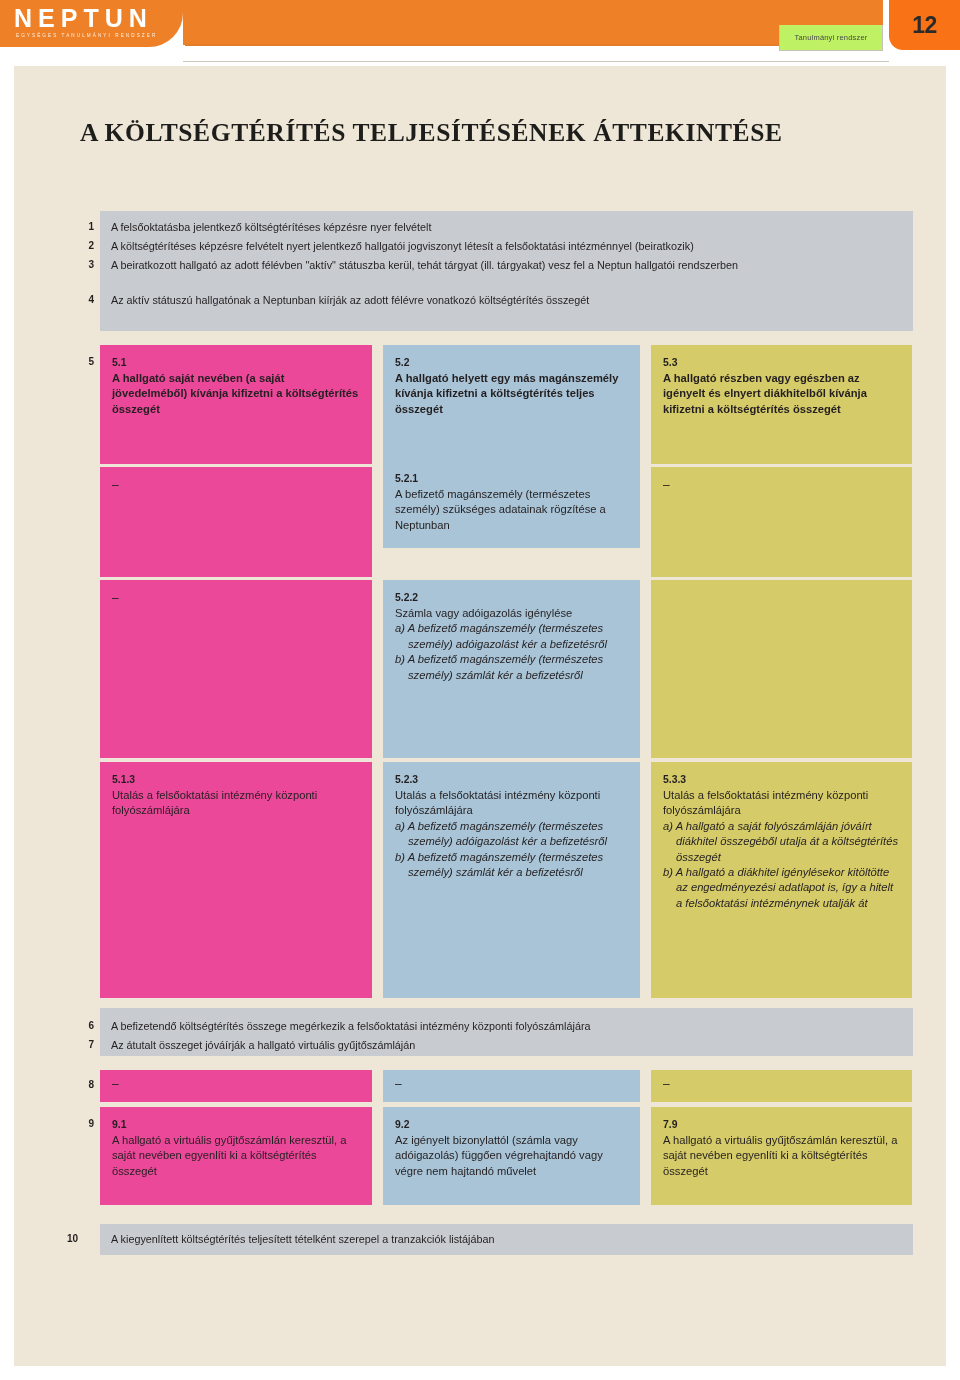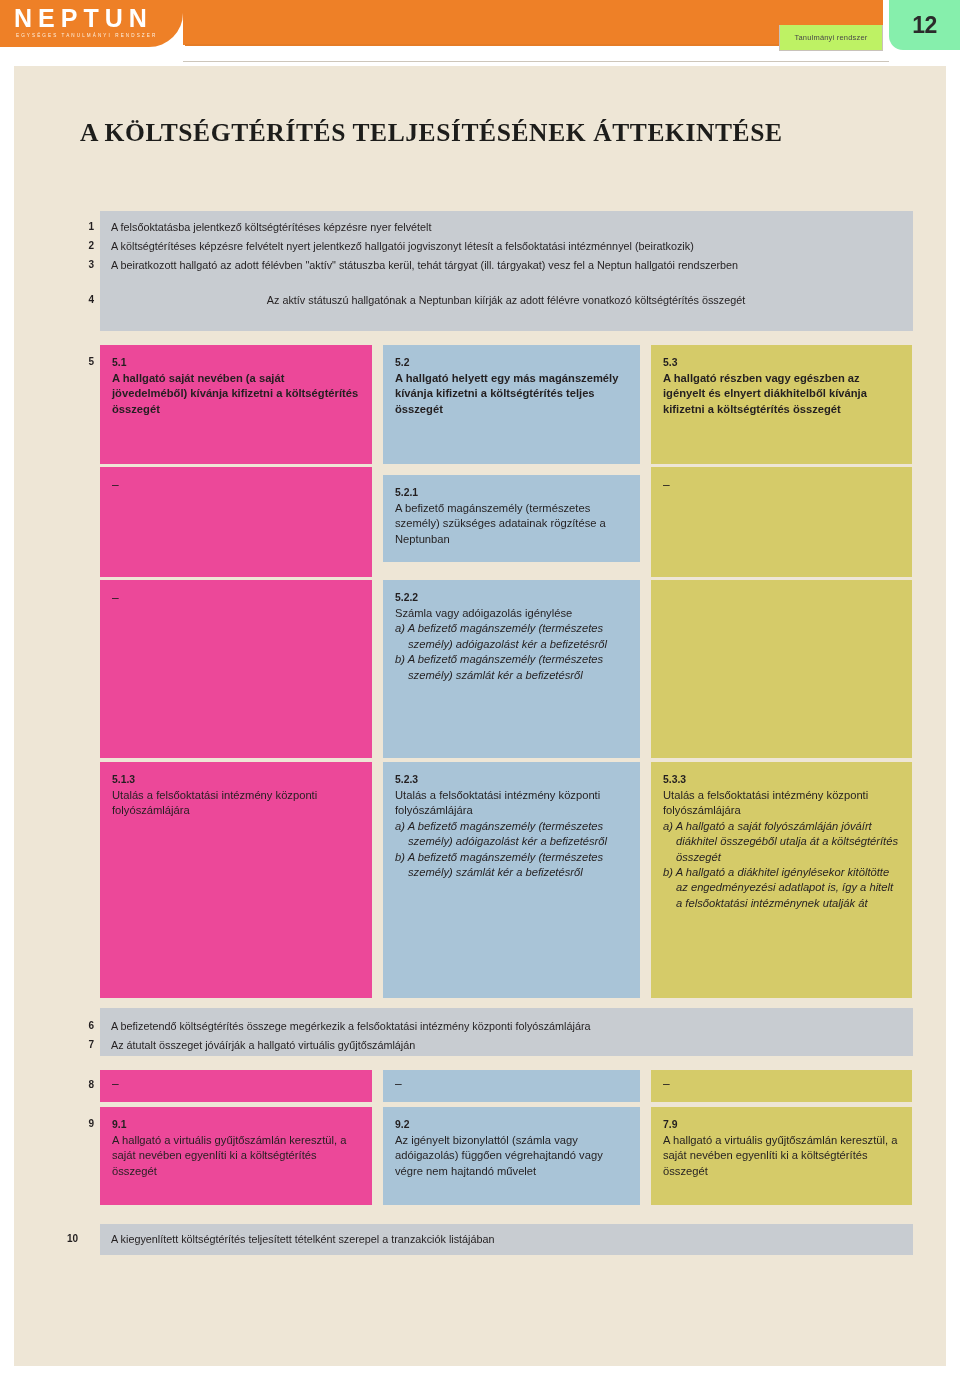--- a/index.html
+++ b/index.html
@@ -73,21 +73,21 @@
     align-items: center;
     justify-content: center;
     font-size: 7.5px;
     color: #4a4a48;
     letter-spacing: .2px;
   }
   .page-num-box {
     position: absolute;
     left: 889px; top: 0;
     width: 71px; height: 50px;
-    background: #86efac;
+    background: #f97316;
     border-radius: 0 0 0 14px;
     display: flex;
     align-items: center;
     justify-content: center;
   }
   .page-num {
     font-family: "Liberation Sans", sans-serif;
     font-weight: bold;
     font-size: 23px;
     color: #2b2b2b;
@@ -203,41 +203,41 @@
 <div class="num" style="left:72px; top:221px;">1</div>
 <div class="steptext" style="left:111px; top:220px; width:790px;">A felsőoktatásba jelentkező költségtérítéses képzésre nyer felvételt</div>
 
 <div class="num" style="left:72px; top:240px;">2</div>
 <div class="steptext" style="left:111px; top:239px; width:795px;">A költségtérítéses képzésre felvételt nyert jelentkező hallgatói jogviszonyt létesít a felsőoktatási intézménnyel (beiratkozik)</div>
 
 <div class="num" style="left:72px; top:259px;">3</div>
 <div class="steptext" style="left:111px; top:258px; width:790px;">A beiratkozott hallgató az adott félévben "aktív" státuszba kerül, tehát tárgyat (ill. tárgyakat) vesz fel a Neptun hallgatói rendszerben</div>
 
 <div class="num" style="left:72px; top:294px;">4</div>
-<div class="steptext" style="left:111px; top:293px; width:790px;text-align:center;">Az aktív státuszú hallgatónak a Neptunban kiírják az adott félévre vonatkozó költségtérítés összegét</div>
+<div class="steptext" style="left:111px; top:293px; width:790px;">Az aktív státuszú hallgatónak a Neptunban kiírják az adott félévre vonatkozó költségtérítés összegét</div>
 
 <div class="num" style="left:72px; top:356px;">5</div>
 
 <div class="col orange" style="left:100px; top:345px; width:272px; height:119px;">
   <div class="cell-id">5.1</div>
   <div class="cell-body bold">A hallgató saját nevében (a saját jövedelméből) kívánja kifizetni a költségtérítés összegét</div>
 </div>
 <div class="col blue" style="left:383px; top:345px; width:257px; height:119px;">
   <div class="cell-id">5.2</div>
   <div class="cell-body bold">A hallgató helyett egy más magánszemély kívánja kifizetni a költségtérítés teljes összegét</div>
 </div>
 <div class="col yellow" style="left:651px; top:345px; width:261px; height:119px;">
   <div class="cell-id">5.3</div>
   <div class="cell-body bold">A hallgató részben vagy egészben az igényelt és elnyert diákhitelből kívánja kifizetni a költségtérítés összegét</div>
 </div>
 
 <div class="col orange" style="left:100px; top:467px; width:272px; height:110px;">
   <div class="dash">–</div>
 </div>
-<div class="col blue" style="left:383px; top:475px; width:257px; height:87px;">
+<div class="col blue" style="left:383px; top:461px; width:257px; height:87px;">
   <div class="cell-id">5.2.1</div>
   <div class="cell-body">A befizető magánszemély (természetes személy) szükséges adatainak rögzítése a Neptunban</div>
 </div>
 <div class="col yellow" style="left:651px; top:467px; width:261px; height:110px;">
   <div class="dash">–</div>
 </div>
 
 <div class="col orange" style="left:100px; top:580px; width:272px; height:178px;">
   <div class="dash">–</div>
 </div>

